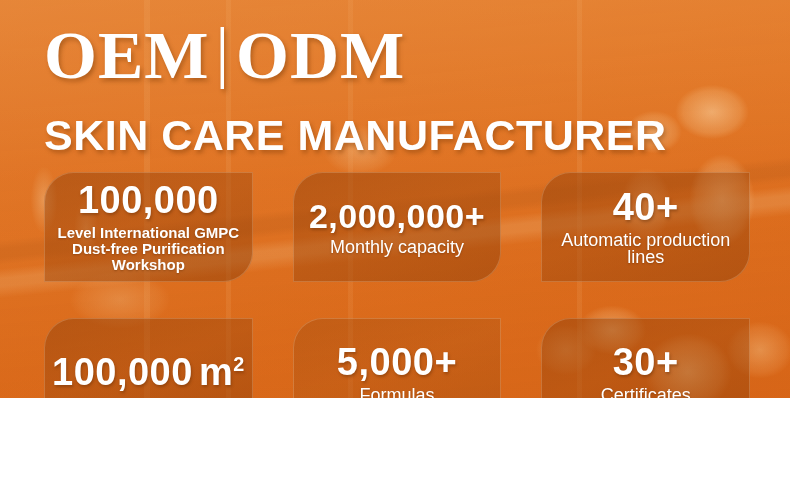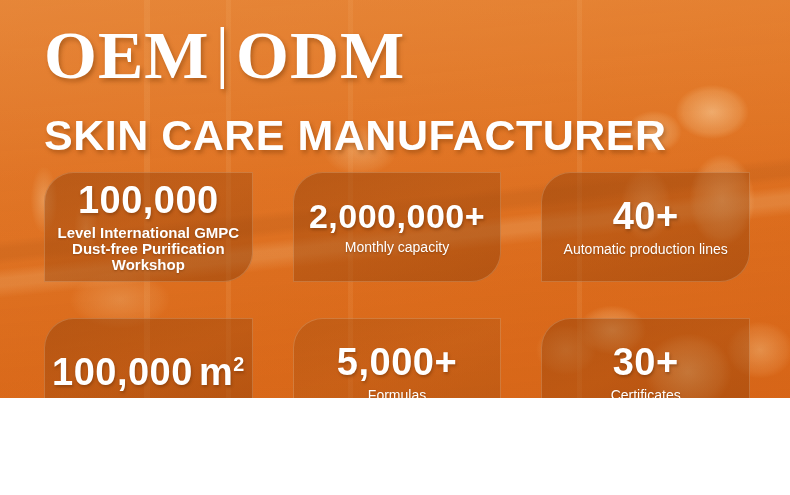--- a/index.html
+++ b/index.html
@@ -170,21 +170,21 @@
   .card-value sup {
     font-size: .52em;
     vertical-align: super;
     line-height: 0;
   }
   .card-unit { margin-left: 6px; }
 
   .card-label {
     font-family: "Liberation Sans", sans-serif;
     font-weight: 400;
-    font-size: 14px;
+    font-size: 18px;
     line-height: 17px;
     margin-top: 4px;
     text-shadow: 0 1px 2px rgba(90,40,4,.40);
   }
   .card-label.two-line { font-size: 15px; line-height: 16px; font-weight: bold; }
 </style>
 </head>
 <body>
 
 <div class="banner">

